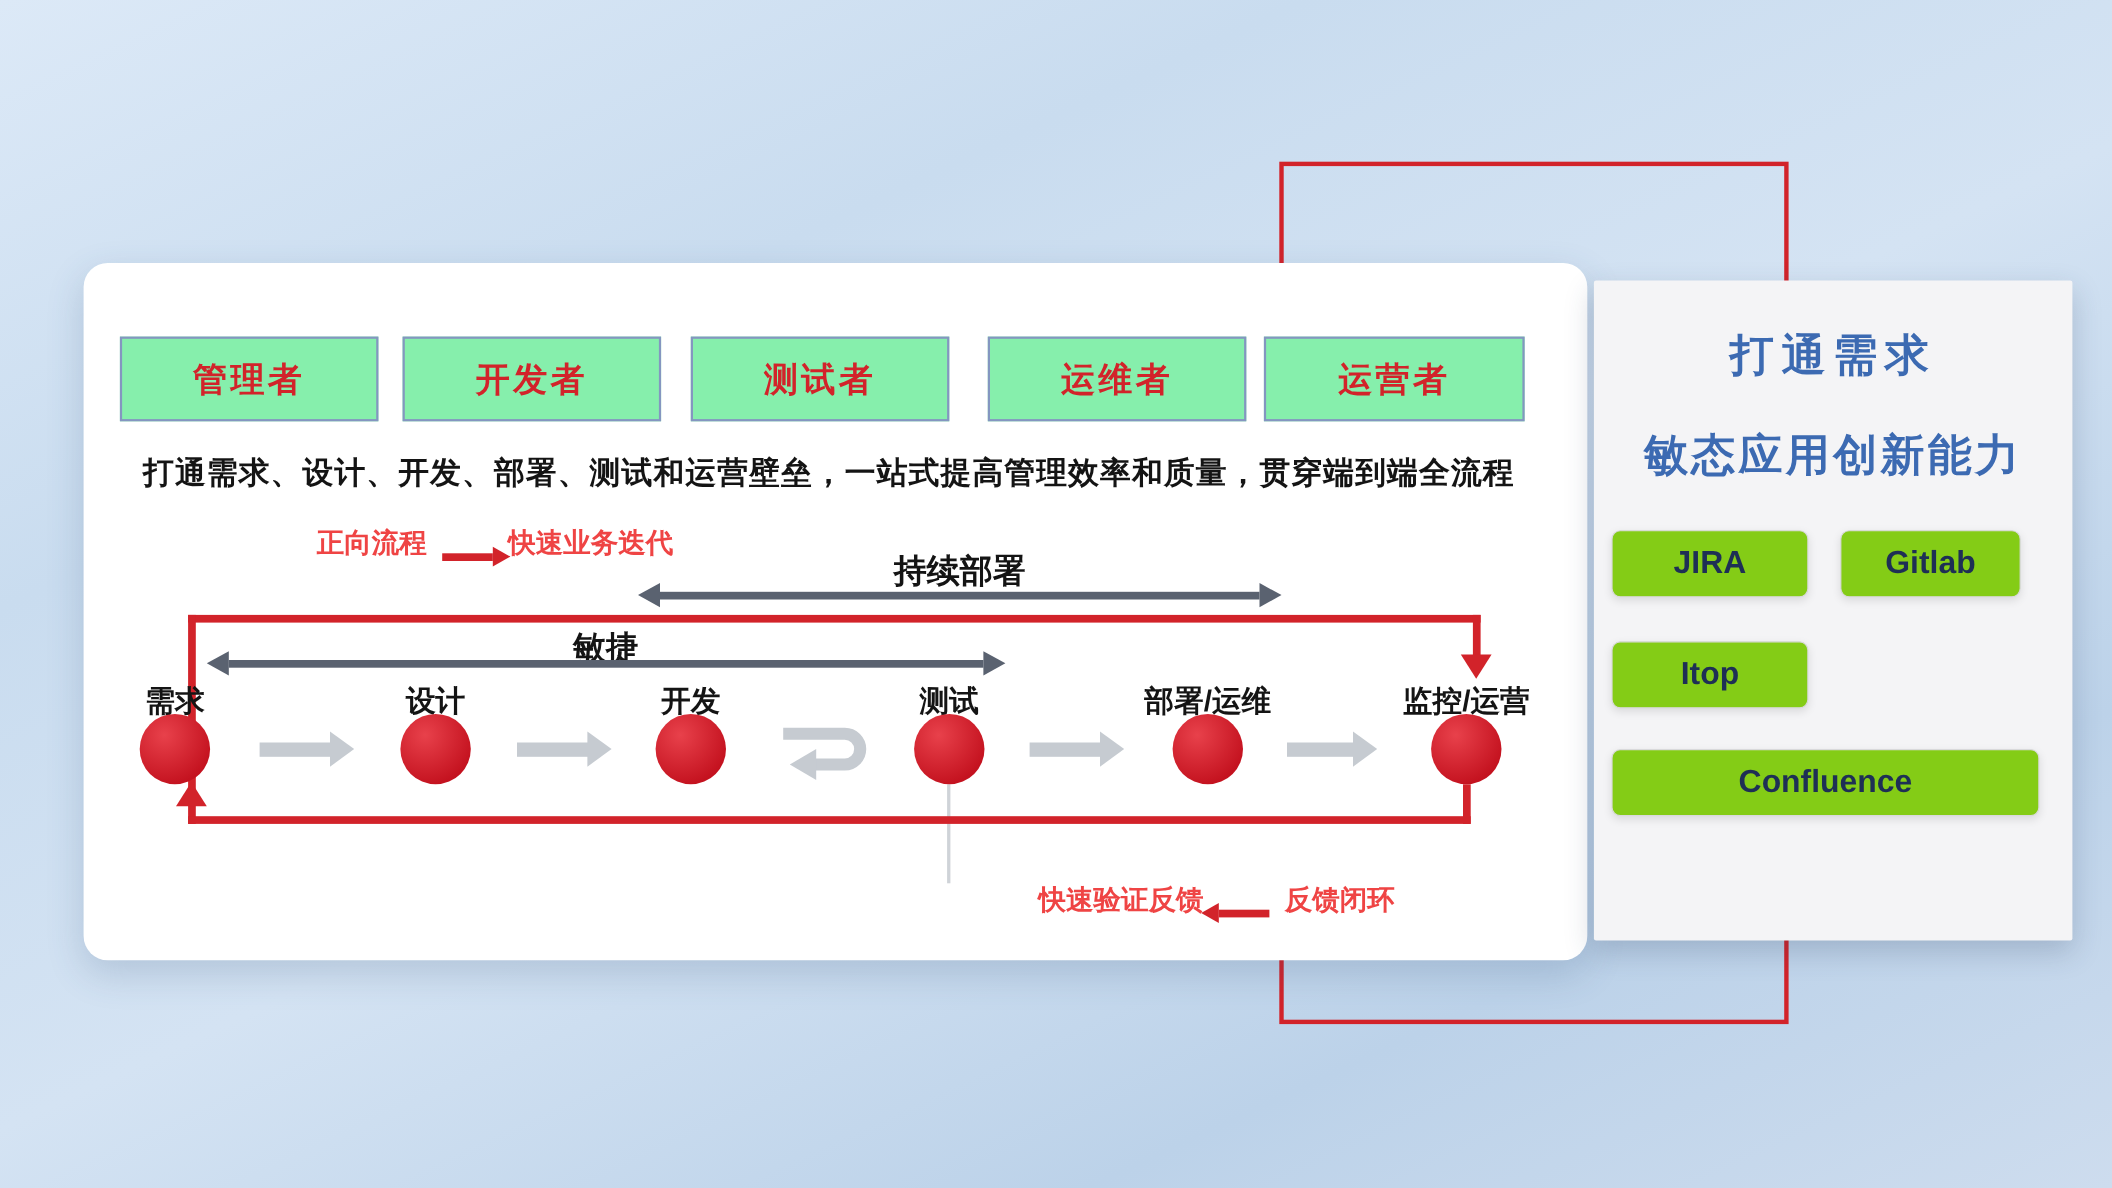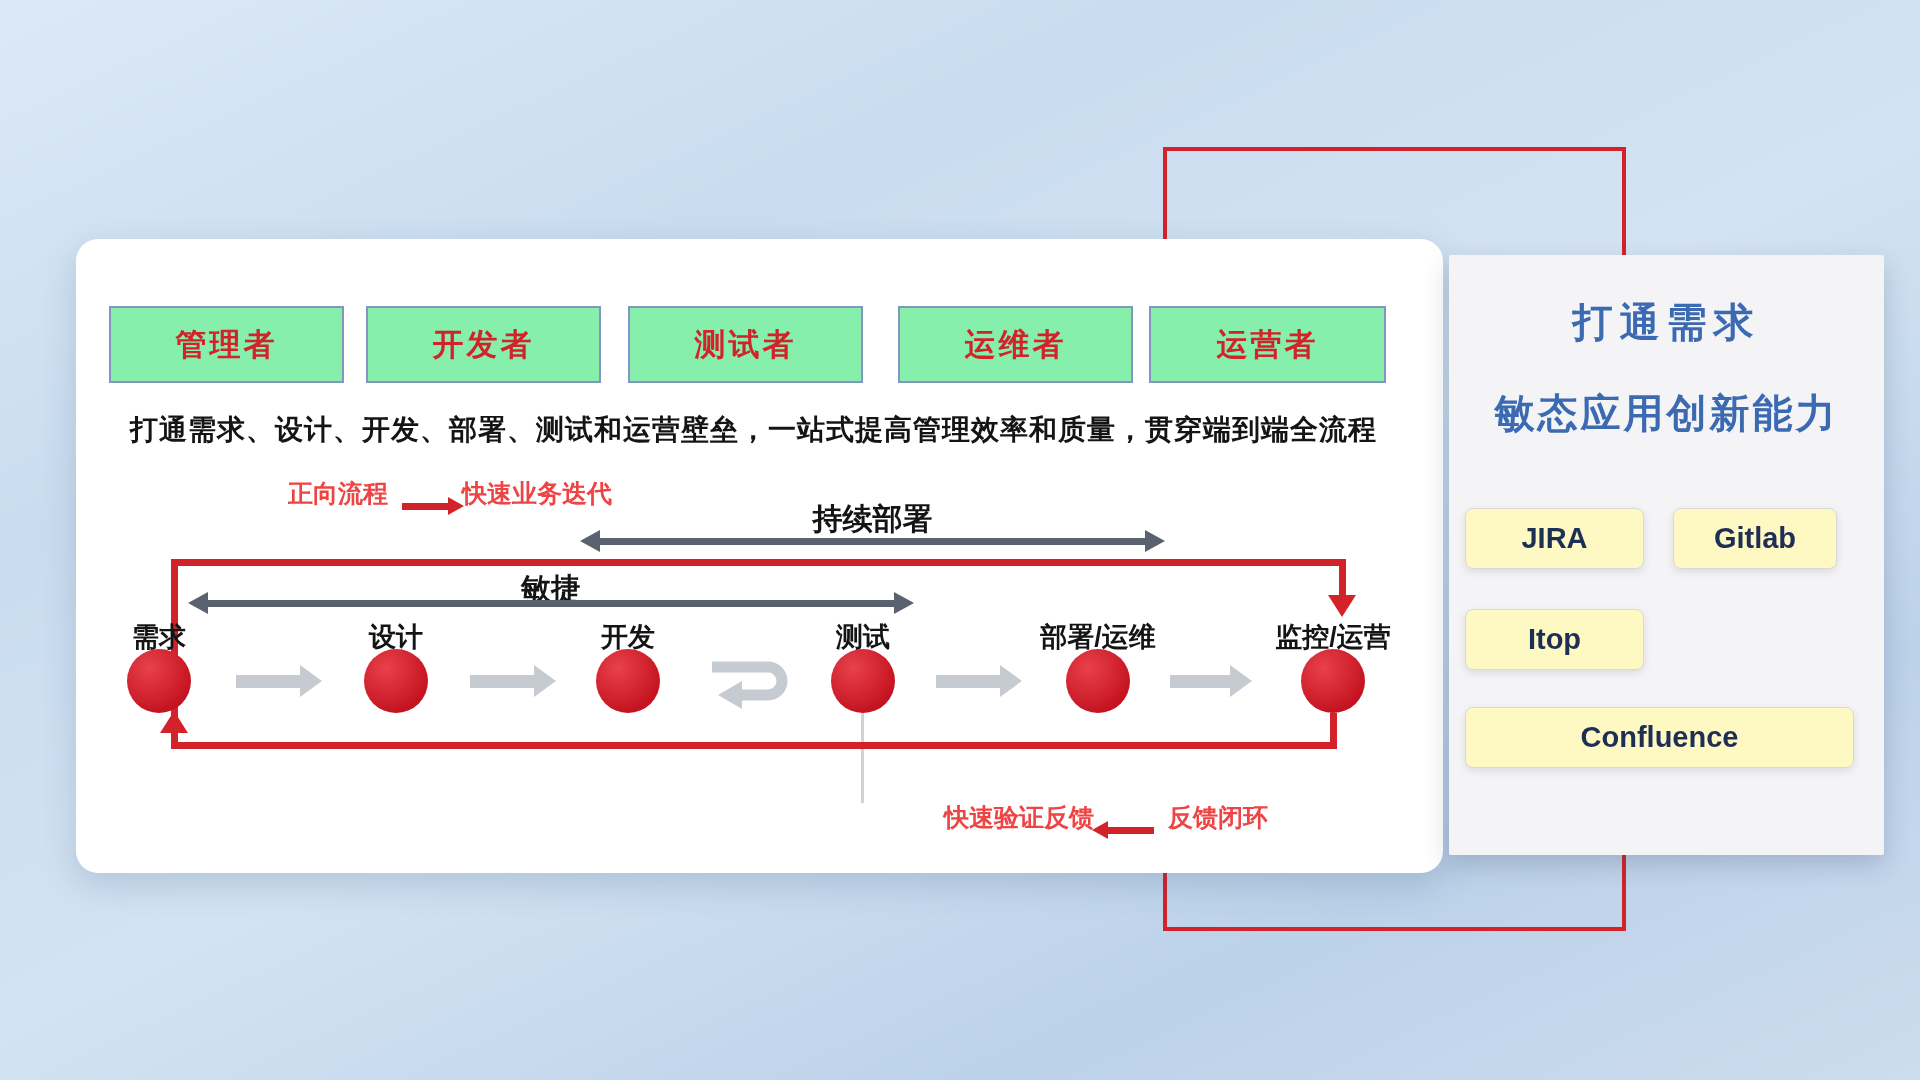--- a/index.html
+++ b/index.html
@@ -66,25 +66,25 @@
   
   .right-panel {
     position:absolute; left:1449px; top:255px; width:435px; height:600px;
     background:#f4f4f6; z-index:2; border-radius:2px;
     box-shadow:0 10px 26px rgba(40,60,90,.22);
   }
   .panel-title { position:absolute; left:0; width:100%; text-align:center;
     color:#3c6ab2; font-weight:bold; }
   .panel-title.l1 { top:40px; font-size:40px; letter-spacing:7px; }
   .panel-title.l2 { top:131px; font-size:40px; letter-spacing:3px; }
-  .tool-box { position:absolute; height:61px; background:#fef9c3;
+  .tool-box { position:absolute; height:61px; background:#84cc16;
     border:1px solid #d9d9db; border-radius:8px;
     box-shadow:0 3px 8px rgba(0,0,0,.10);
     display:flex; align-items:center; justify-content:center;
-    font-size:29px; font-weight:bold; color:#1e2f55;margin-top:26px; }
+    font-size:29px; font-weight:bold; color:#1e2f55; }
 </style>
 </head>
 <body>
 
 <div class="stage">
 
   <div class="red-frame"></div>
 
   <div class="card">
 

